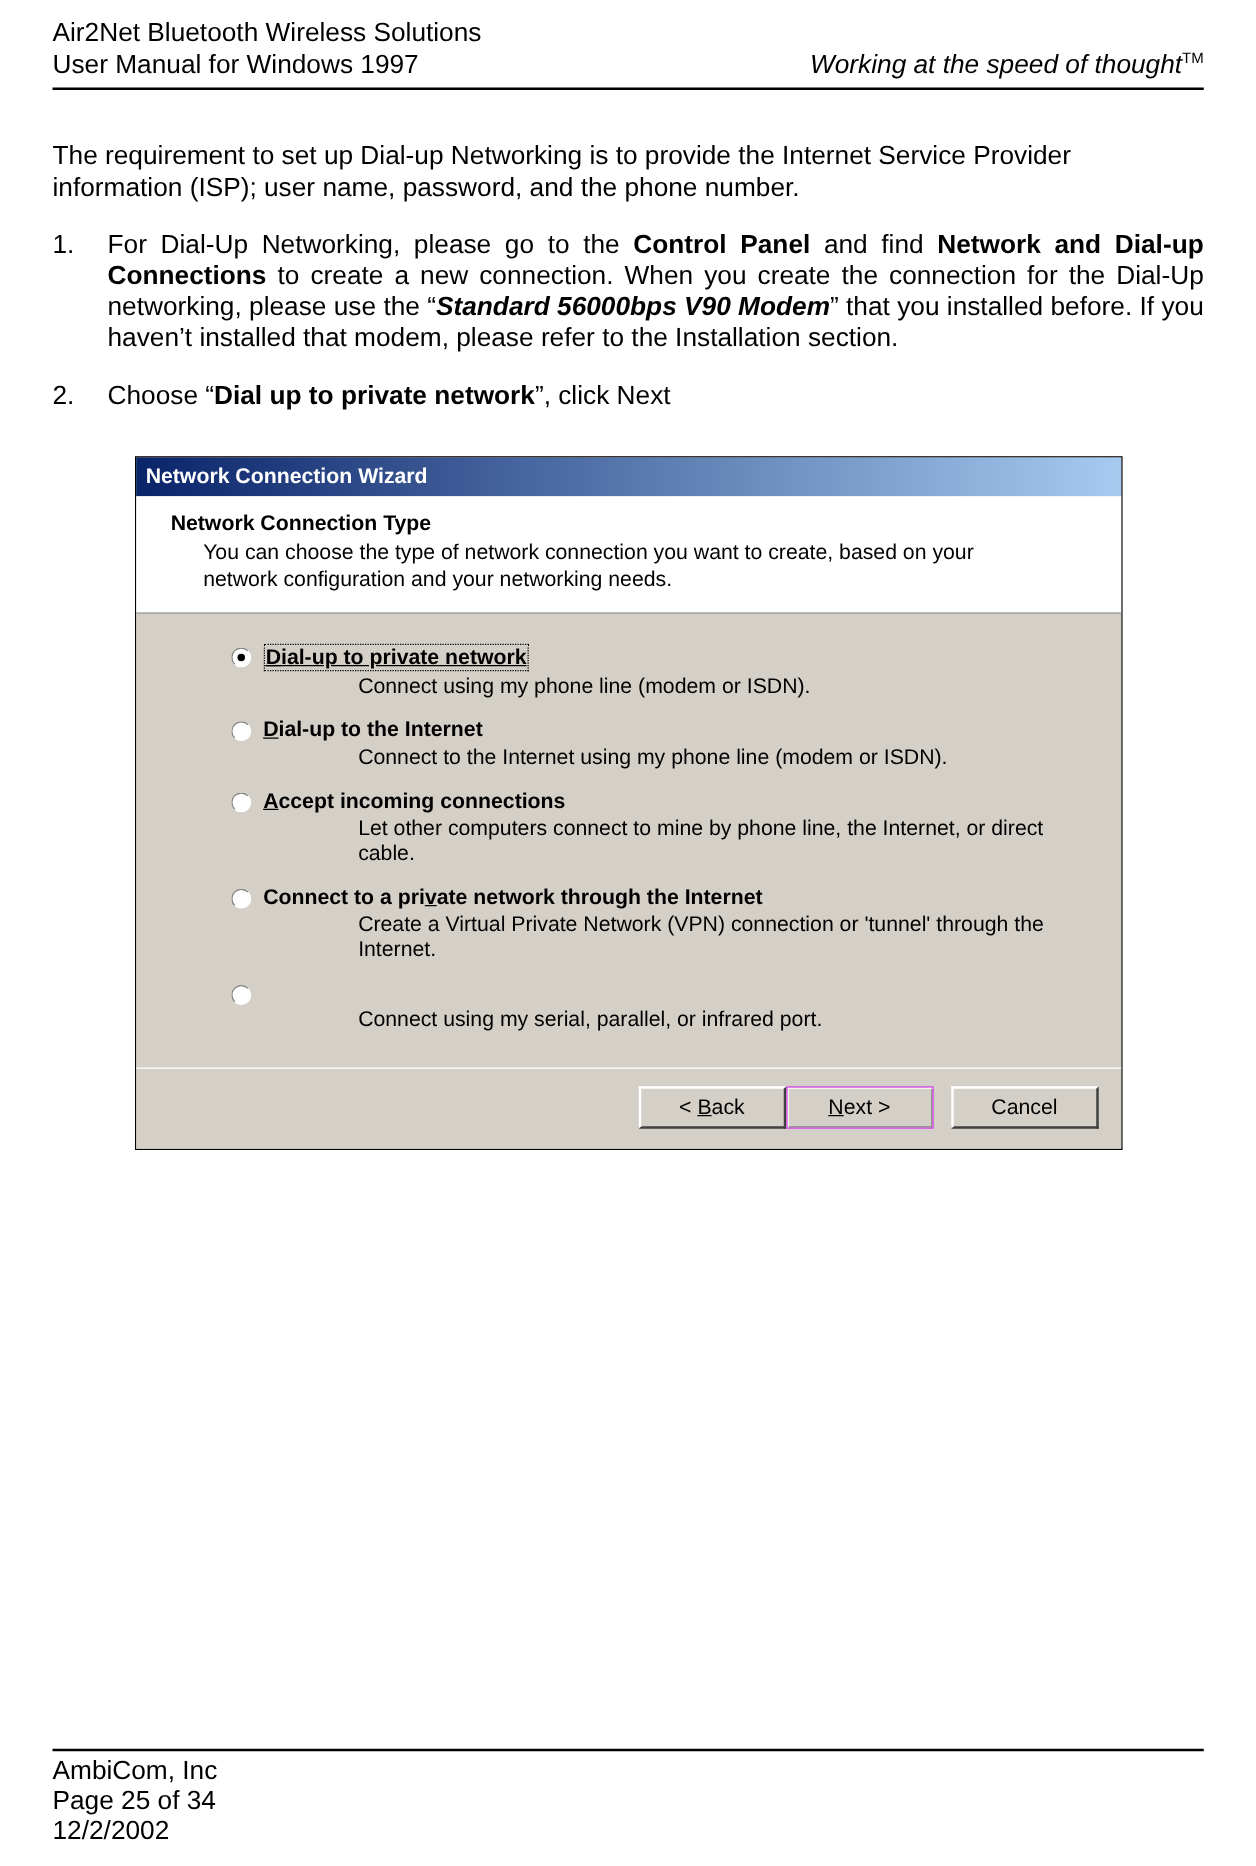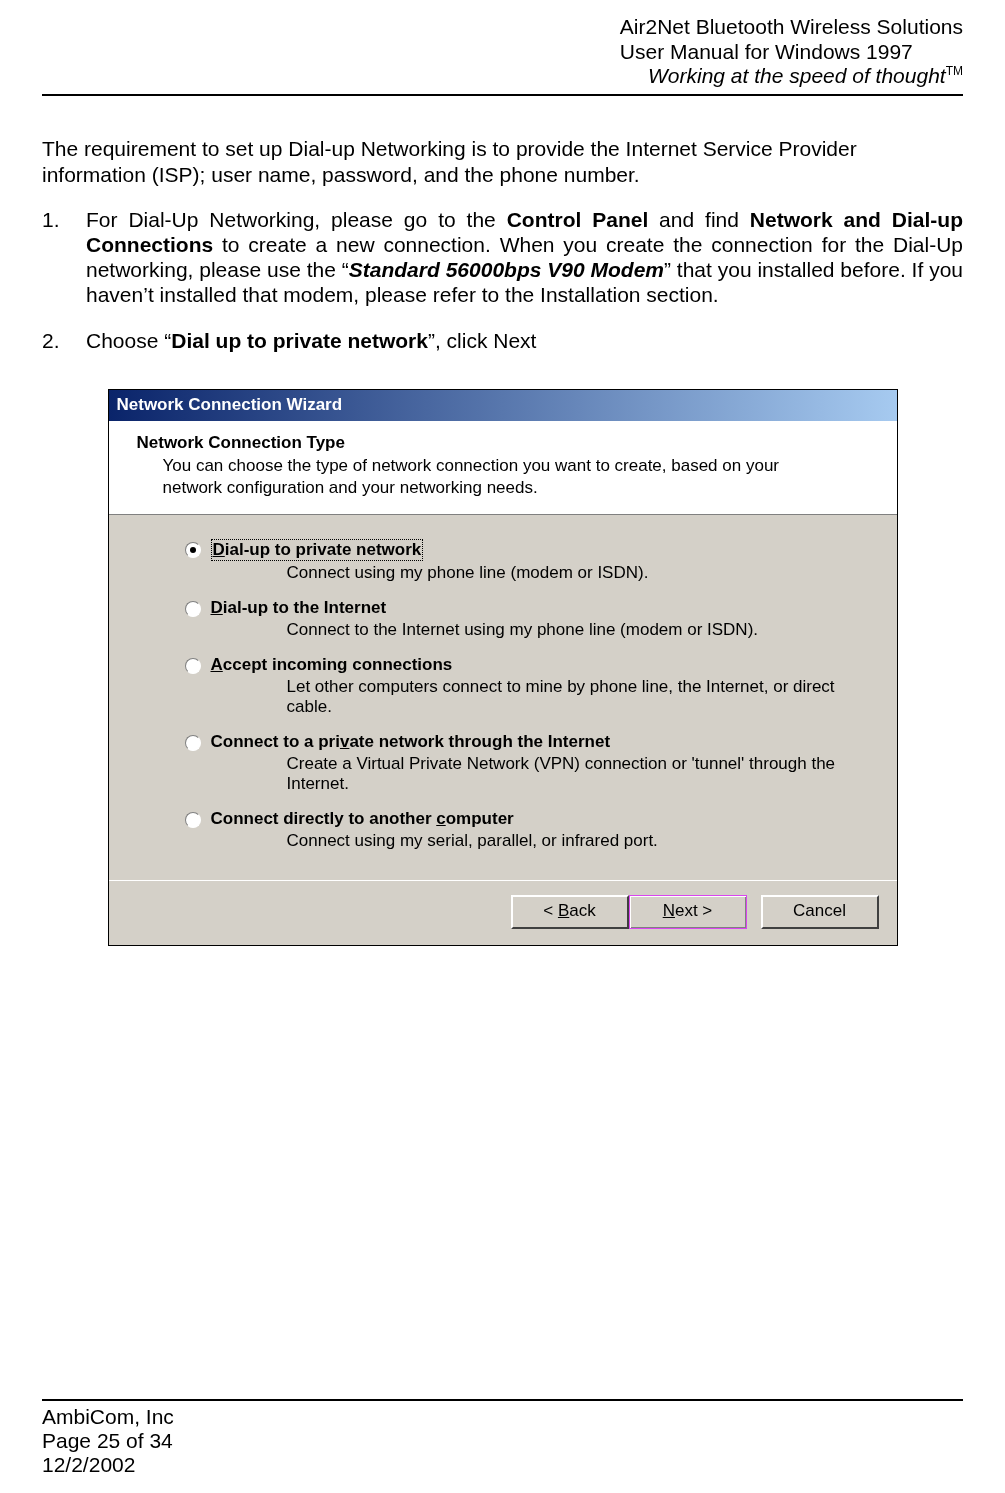--- a/index.html
+++ b/index.html
@@ -6,21 +6,21 @@
     body {
       margin: 0;
       padding: 0;
       background: #fff;
       font-family: Arial, Helvetica, sans-serif;
       width: 1005px;
       height: 1493px;
       position: relative;
     }
     .page { padding: 0; position: relative; height: 100%; }
-    .hdr { display: flex; justify-content: space-between; align-items: flex-end; padding: 14px 42px 6px; font-size: 21px; flex-direction: column; }
+    .hdr { display: flex; justify-content: space-between; align-items: flex-end; padding: 14px 42px 6px; font-size: 21px; }
     .hdr-left { line-height: 1.2; }
     .hdr-right { font-style: italic; font-family: Arial; font-size: 21px; }
     .hr { border-top: 2px solid #000; margin: 0 42px 40px; }
     .content { padding: 0 42px; font-size: 21px; line-height: 1.2; }
     .para { margin-bottom: 20px; }
     .listitem { display: flex; margin-bottom: 20px; text-align: justify; }
     .ln { width: 44px; flex-shrink: 0; }
     .lt { flex: 1; }
     .bold { font-weight: bold; }
     .bolditalic { font-weight: bold; font-style: italic; }
@@ -29,21 +29,21 @@
     .titlebar { background: linear-gradient(to right, #0a246a, #a6caf0); color: #fff; font-weight: bold; padding: 5px 8px 6px; font-size: 17px; }
     .topwhite { background: #fff; padding: 12px 0 16px; border-bottom: 1px solid #808080; }
     .topwhite-h { font-weight: bold; padding: 0 28px 2px; font-size: 17px; }
     .topwhite-p { padding: 0 54px; font-size: 17px; line-height: 1.25; }
     .options { background: #d4d0c8; padding: 20px 0 18px; }
     .opt { padding: 4px 0 10px 76px; }
     .opt-row { display: flex; align-items: flex-start; gap: 10px; }
     .radio { width: 16px; height: 16px; border: 1px solid #808080; border-right-color: #fff; border-bottom-color: #fff; border-radius: 50%; background: #fff; position: relative; margin-top: 3px; flex-shrink: 0; }
     .radio.sel::after { content: ""; position: absolute; width: 6px; height: 6px; background: #000; border-radius: 50%; top: 4px; left: 4px; }
     .opt-lbl { font-weight: bold; font-size: 17px; display: inline-block; }
-    .opt-lbl.sel { border: 1px dotted #000; padding: 0 1px; }
+    .opt-lbl.sel { border: 1px dotted #000; padding: 0 1px; text-decoration: underline; }
     .opt-desc { padding: 2px 30px 0 102px; font-size: 17px; }
     .ul { text-decoration: underline; }
     .btnrow { display: flex; justify-content: flex-end; gap: 0; padding: 14px 18px 16px; border-top: 1px solid #fff; background: #d4d0c8; }
     .btn { width: 118px; height: 34px; background: #d4d0c8; border: 2px solid; border-color: #fff #404040 #404040 #fff; font-family: Tahoma, Arial; font-size: 17px; display: flex; align-items: center; justify-content: center; }
     .btn.default { border: 1px solid #d946ef; box-shadow: inset 1px 1px 0 #fff, inset -1px -1px 0 #808080; }
     .btn-gap { width: 14px; }
     .footer { position: absolute; bottom: 0; left: 0; right: 0; }
     .fhr { border-top: 2px solid #000; margin: 0 42px; }
     .frow { display: flex; justify-content: space-between; padding: 4px 42px 16px; font-size: 21px; flex-direction: column; }
   </style>
@@ -112,21 +112,20 @@
             <div class="opt">
               <div class="opt-row">
                 <div class="radio"></div>
                 <span class="opt-lbl"><span>Connect to a pri</span><span class="ul">v</span><span>ate network through the Internet</span></span>
               </div>
               <div class="opt-desc">Create a Virtual Private Network (VPN) connection or 'tunnel' through the Internet.</div>
             </div>
             <div class="opt">
               <div class="opt-row">
                 <div class="radio"></div>
-                <span class="opt-lbl"><span>Connect directly to another </span><span class="ul">c</span><span>omputer</span></span>
               </div>
               <div class="opt-desc">Connect using my serial, parallel, or infrared port.</div>
             </div>
           </div>
         <div class="btnrow">
           <div class="btn">
               <span><span>&lt; </span><span class="ul">B</span><span>ack</span></span>
             </div>
           <div class="btn default">
               <span><span class="ul">N</span><span>ext &gt;</span></span>

